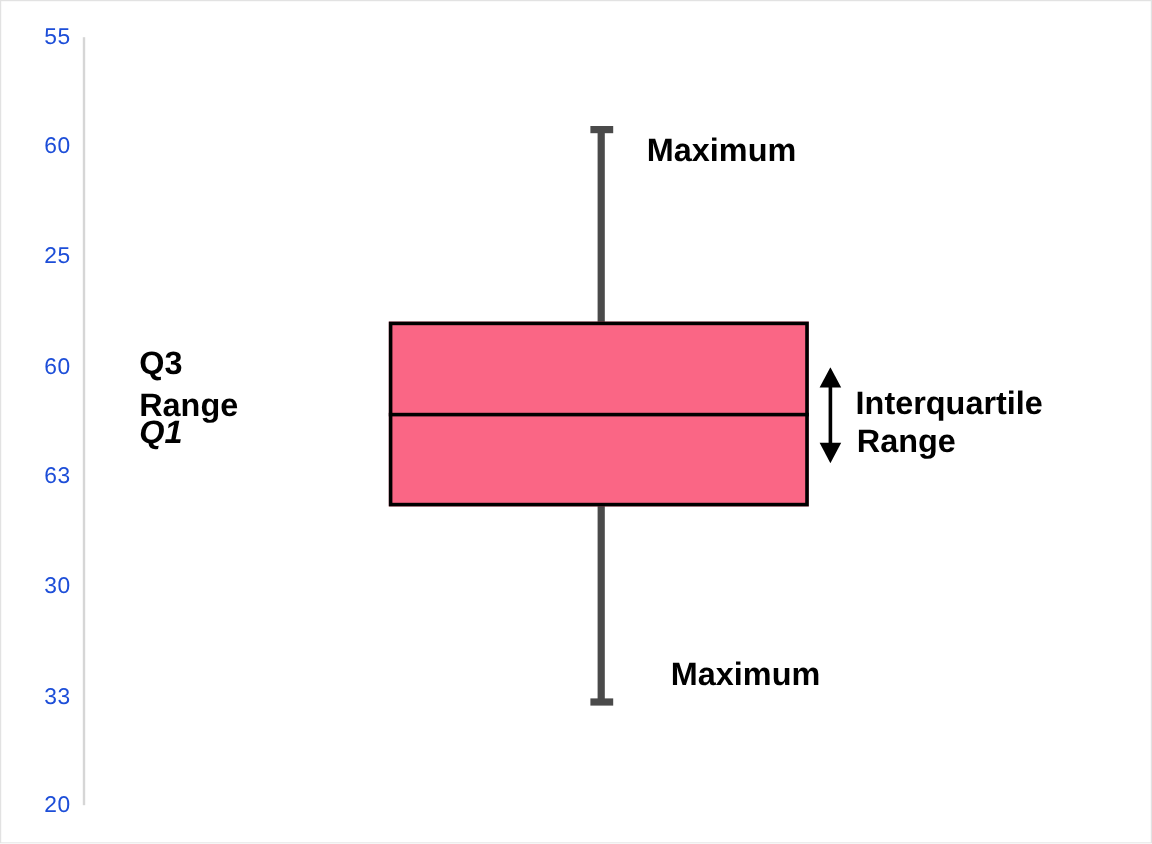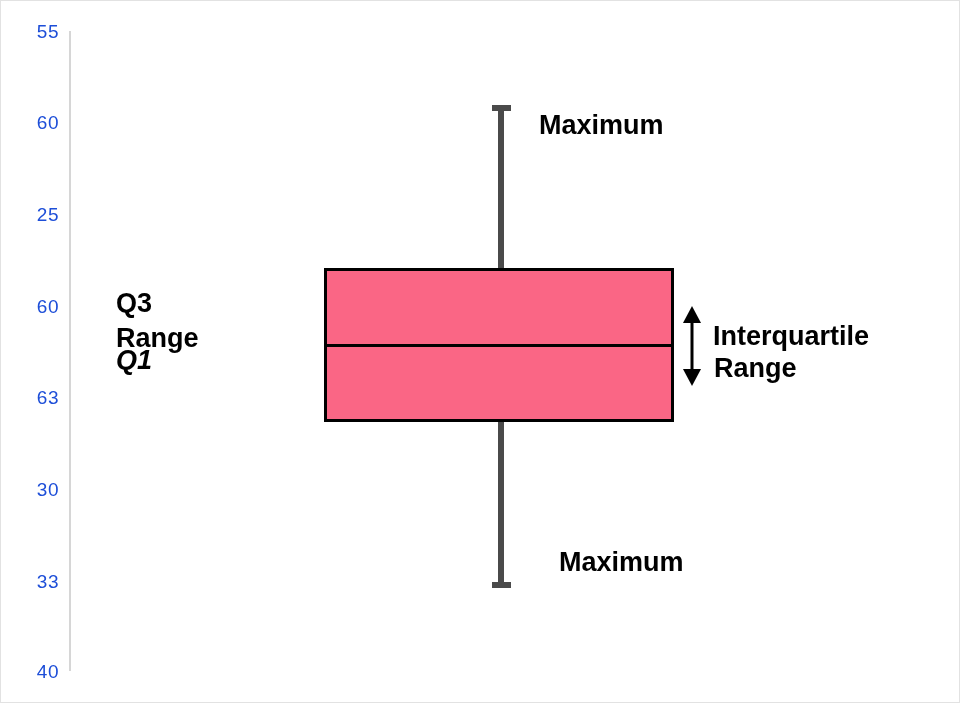--- a/index.html
+++ b/index.html
@@ -116,21 +116,21 @@
   <div class="tick-wrap" style="top:396px;">
     <div class="tick-label">63</div>
   </div>
   <div class="tick-wrap" style="top:488px;">
     <div class="tick-label">30</div>
   </div>
   <div class="tick-wrap" style="top:580px;">
     <div class="tick-label">33</div>
   </div>
   <div class="tick-wrap" style="top:670px;">
-    <div class="tick-label">40</div>
+    <div class="tick-label">20</div>
   </div>
 
   <div class="whisker-line whisker-vert" style="left:497px; top:106px; height:165px;"></div>
 
   <div class="whisker-line whisker-cap" style="left:491px; top:104px; width:19px;"></div>
 
   <div class="whisker-line whisker-vert" style="left:497px; top:417px; height:168px;"></div>
 
   <div class="whisker-line whisker-cap" style="left:491px; top:581px; width:19px;"></div>
 

